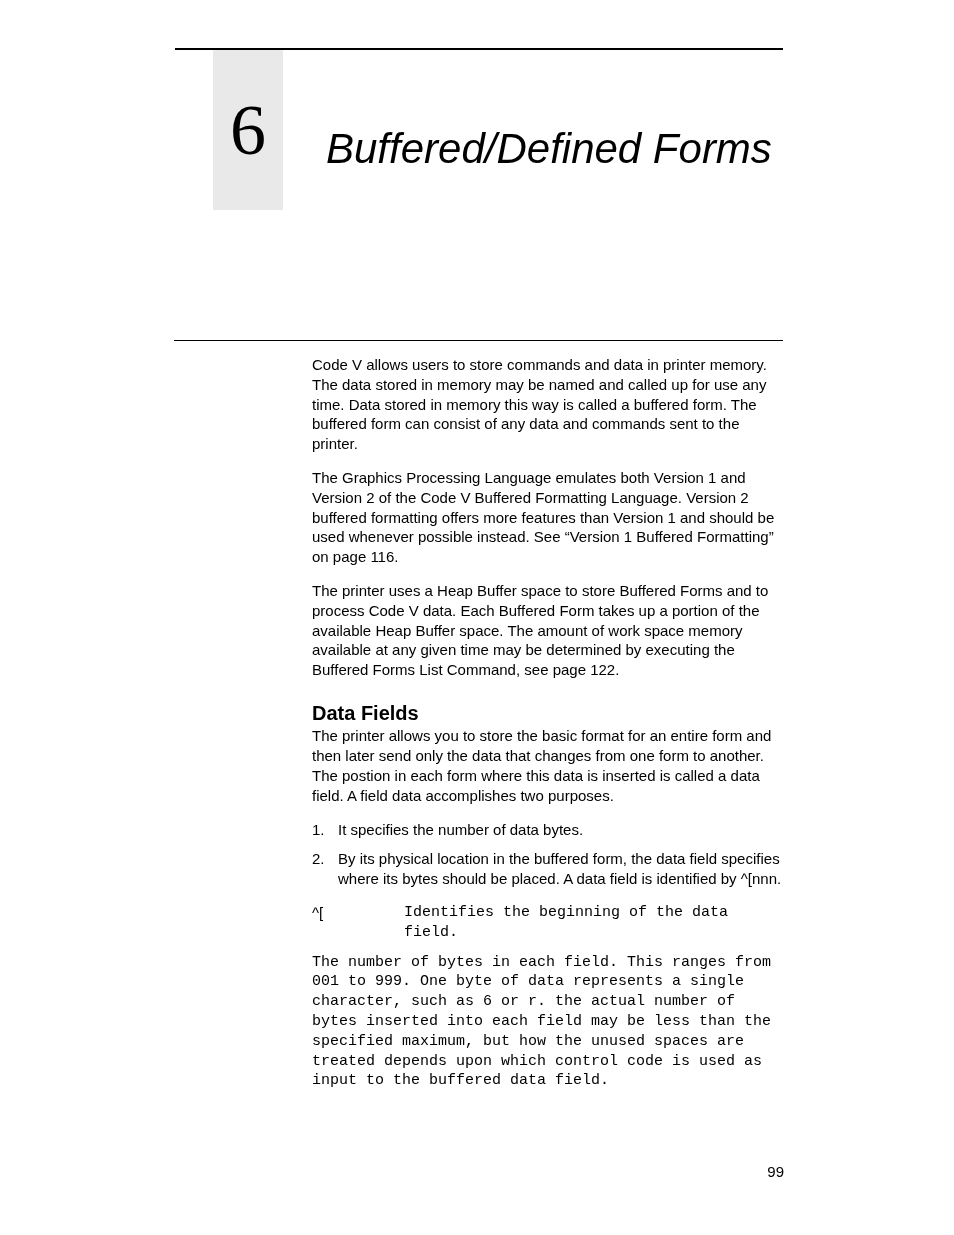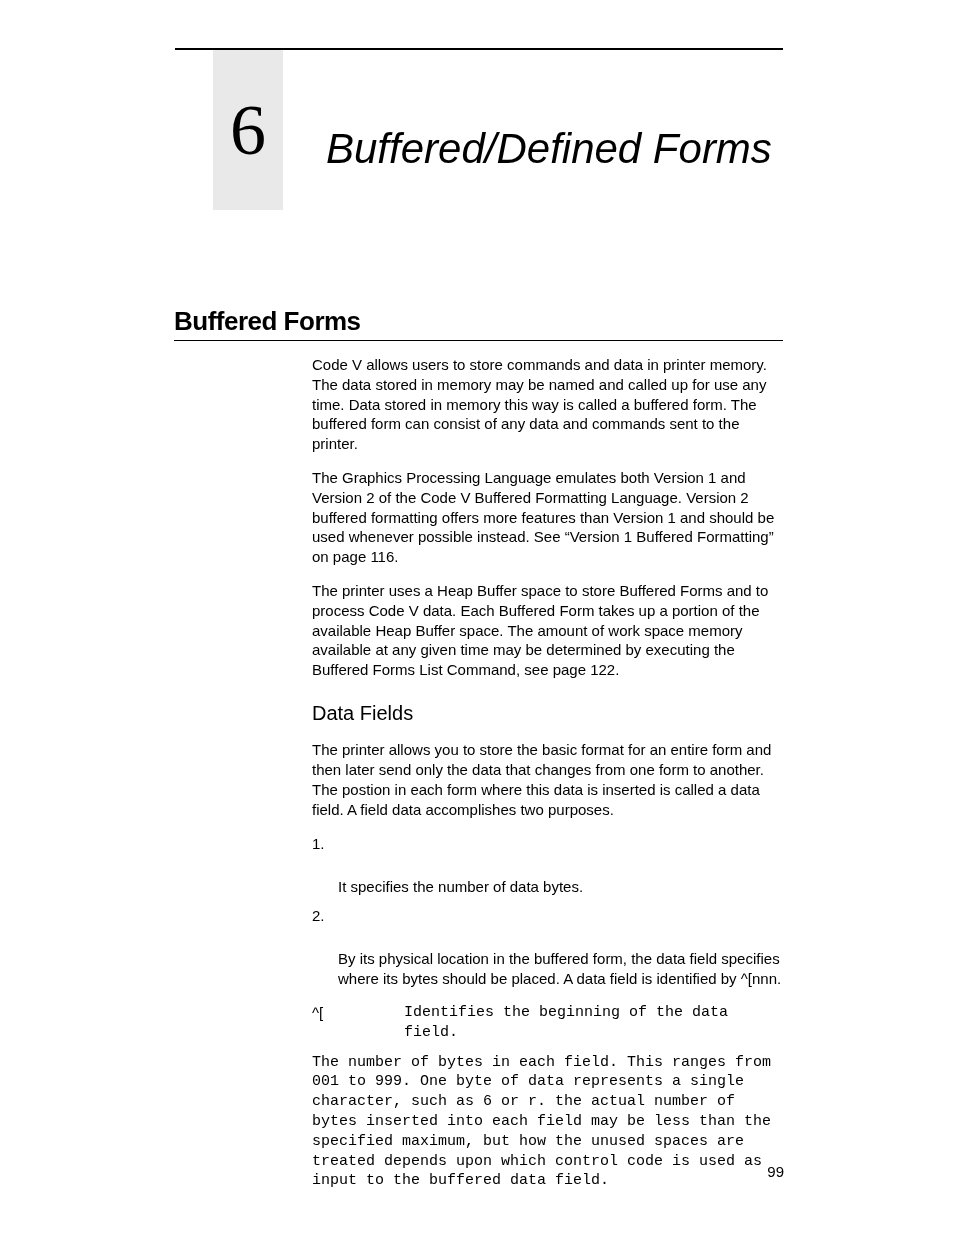--- a/index.html
+++ b/index.html
@@ -12,26 +12,26 @@
   .chapnum { font-family: "Times New Roman", Times, serif; font-size: 72px; font-weight: 400; }
 
   .chaptitle { position: absolute; left: 326px; top: 125px; font-family: Liberation Sans, sans-serif; font-style: italic; font-size: 42px; }
 
   .h1 { position: absolute; left: 174px; top: 306px; font-size: 26px; font-weight: bold; letter-spacing: -0.5px; }
   .h1-rule { position: absolute; left: 174px; top: 340px; width: 609px; border-top: 1.5px solid #000; }
 
   .body { position: absolute; left: 312px; top: 355px; width: 472px; font-size: 15px; line-height: 1.32; }
   .body p { margin-bottom: 14px; }
 
-  .h2 { font-size: 20px; font-weight: normal; margin-top: 20px; margin-bottom: 14px; }
+  .h2 { font-size: 20px; font-weight: bold; margin-top: 20px; }
 
   .ol { list-style: none; margin-bottom: 14px; }
   .ol li { display: flex; margin-bottom: 10px; }
   .ol .num { width: 26px; flex-shrink: 0; }
-  .ol .txt { flex: 1; margin-top: 43px; }
+  .ol .txt { flex: 1; }
 
   .dl { }
   .dl .row { display: flex; margin-bottom: 10px; }
   .dl .term { width: 92px; flex-shrink: 0; }
   .dl .def { flex: 1; font-family: Liberation Mono, monospace; }
 
   .pagenum { position: absolute; right: 170px; bottom: 55px; font-size: 15px; }
 </style>
 </head>
 <body>
@@ -39,21 +39,20 @@
 <div class="page">
 
   <div class="top-rule"></div>
 
   <div class="chapnum-box">
     <span class="chapnum">6</span>
   </div>
 
   <div class="chaptitle">Buffered/Defined Forms</div>
 
-  <div class="h1">Buffered Forms</div>
   <div class="h1-rule"></div>
 
   <div class="body">
     <p>Code V allows users to store commands and data in printer memory. The data stored in memory may be named and called up for use any time. Data stored in memory this way is called a buffered form. The buffered form can consist of any data and commands sent to the printer.</p>
     <p>The Graphics Processing Language emulates both Version 1 and Version 2 of the Code V Buffered Formatting Language. Version 2 buffered formatting offers more features than Version 1 and should be used whenever possible instead. See “Version 1 Buffered Formatting” on page 116.</p>
     <p>The printer uses a Heap Buffer space to store Buffered Forms and to process Code V data. Each Buffered Form takes up a portion of the available Heap Buffer space. The amount of work space memory available at any given time may be determined by executing the Buffered Forms List Command, see page 122.</p>
 
     <div class="h2">Data Fields</div>
 
     <p>The printer allows you to store the basic format for an entire form and then later send only the data that changes from one form to another. The postion in each form where this data is inserted is called a data field. A field data accomplishes two purposes.</p>

